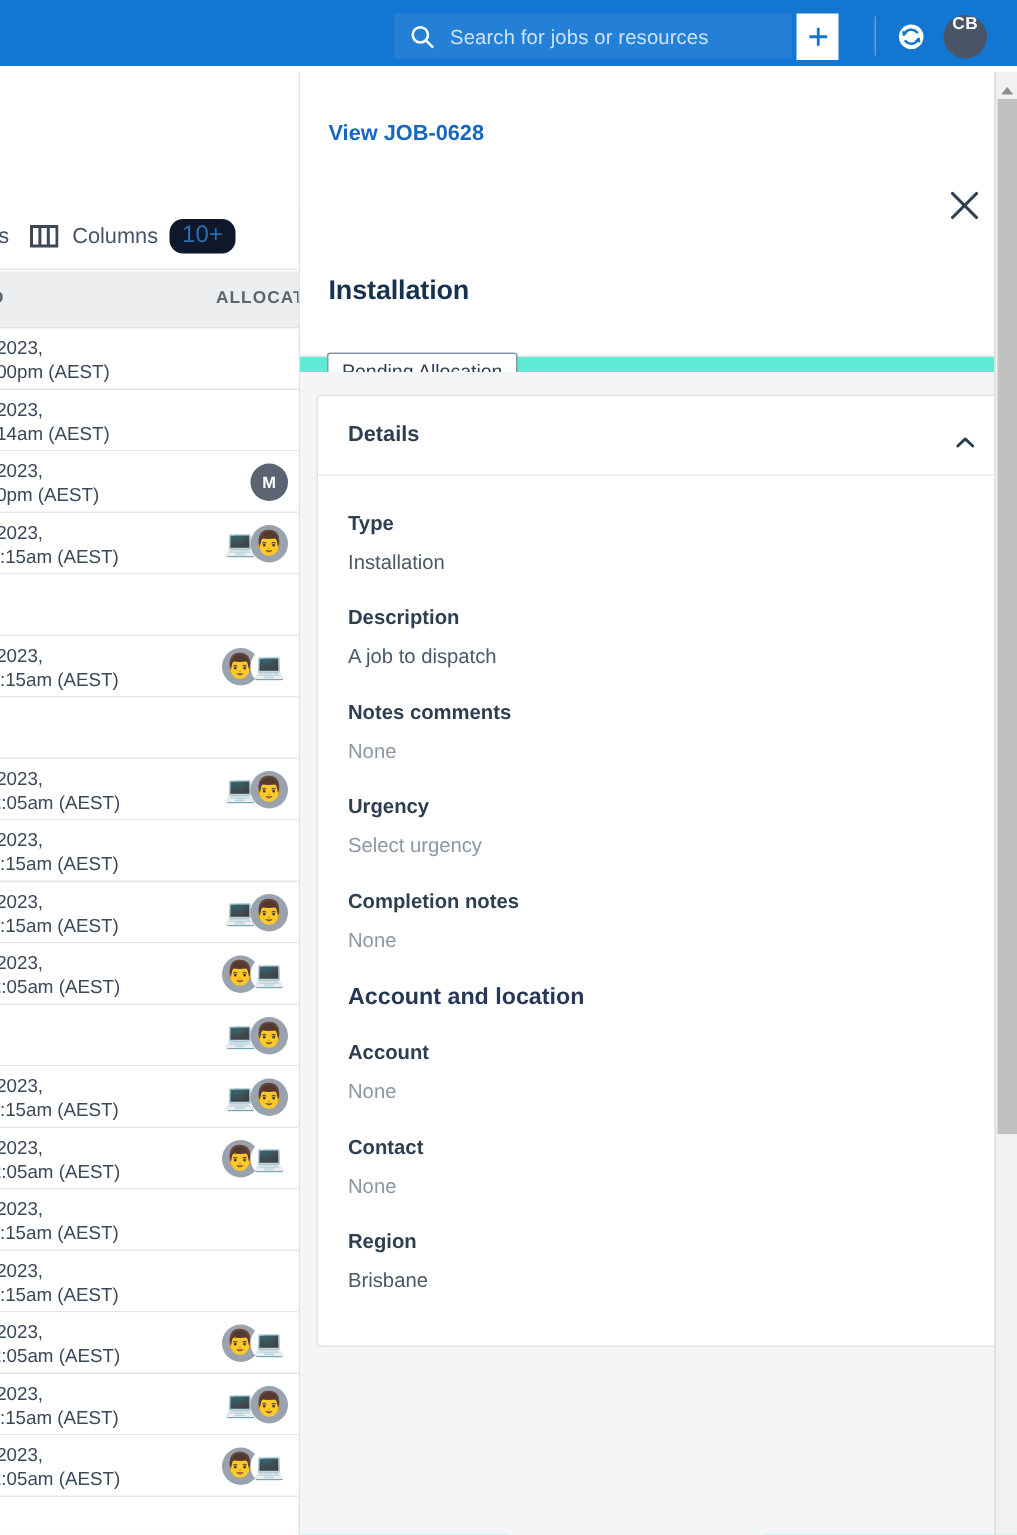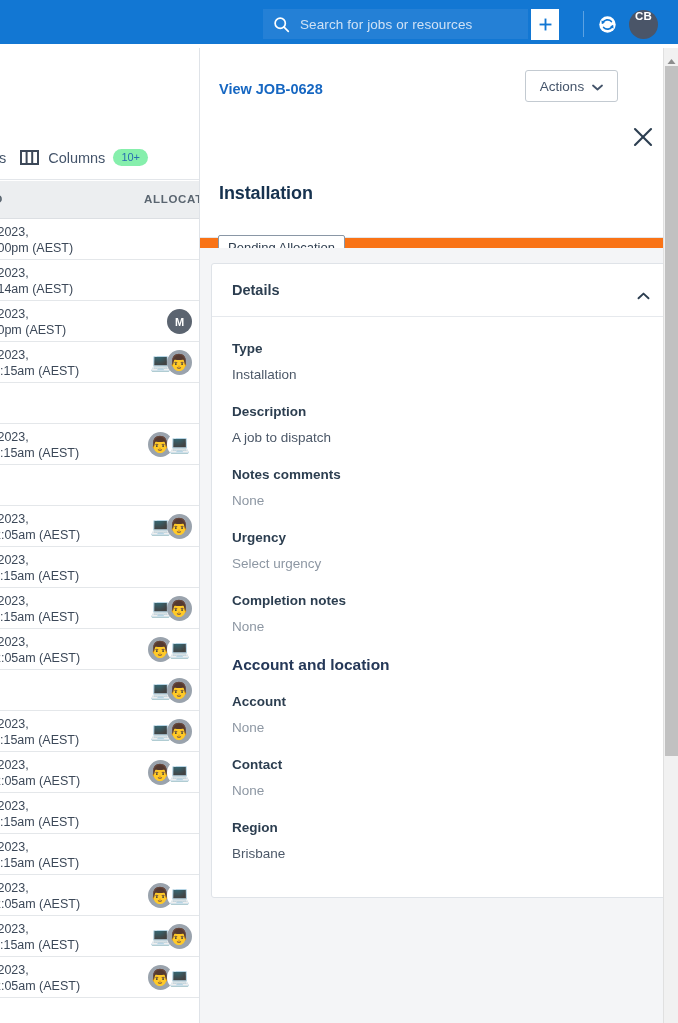--- a/index.html
+++ b/index.html
@@ -80,22 +80,22 @@
   }
   .tb-colicon {
     margin-left: 14px; width: 19px; height: 17px;
     display: block;
   }
   .tb-columns {
     margin-left: 9px; color: #44546a; font-size: 14.5px; text-align: right;
   }
   .tb-badge {
     margin-left: 8px;
-    background: #86efac; color: #2a6fb0;
-    font-size: 11px; border-radius: 9px;
+    background: #0f172a; color: #2a6fb0;
+    font-size: 16px; border-radius: 9px;
     padding: 2px 8px 3px 8px;
   }
   .left-head {
     position: absolute; top: 133px; left: 0;
     width: 200px; height: 38px;
     background: #eceef0;
     border-bottom: 1px solid #dcdfe3;
   }
   .lh-id {
     position: absolute; left: -6px; top: 12px;
@@ -139,21 +139,21 @@
   .av-laptop { background: #ffffff; font-size: 17px; line-height: 1; }
   .av-person {
     background: #9aa3ad;
     font-size: 16px; line-height: 1;
   }
 
   
   .panel {
     position: absolute; top: 48px; left: 200px;
     width: 478px; height: 975px;
-    background: #f97316;
+    background: #5eead4;
     overflow: hidden;
   }
   .panel-head {
     position: absolute; top: 0; left: 0;
     width: 463px; height: 190px;
     background: #ffffff;
     border-bottom: 1px solid #e3e6ea;
   }
   .view-link {
     position: absolute; left: 19px; top: 33px;
@@ -414,28 +414,20 @@
         </div>
       </div>
     </div>
 </div>
 
 <div class="panel">
 
   <div class="panel-head">
     <span class="view-link">View JOB-0628</span>
 
-    <div class="actions-btn">
-      <span>Actions</span>
-      <span class="chev">
-        <svg width="11" height="7" viewBox="0 0 11 7">
-          <polyline points="1,1.5 5.5,5.5 10,1.5" fill="none" stroke="#44546a" stroke-width="1.8" stroke-linecap="round" stroke-linejoin="round"></polyline>
-        </svg>
-      </span>
-    </div>
 
     <div class="close-btn">
       <span>
         <svg width="22" height="22" viewBox="0 0 22 22">
           <line x1="3" y1="3" x2="19" y2="19" stroke="#2c3e50" stroke-width="2.1" stroke-linecap="round"></line>
           <line x1="19" y1="3" x2="3" y2="19" stroke="#2c3e50" stroke-width="2.1" stroke-linecap="round"></line>
         </svg>
       </span>
     </div>
 

